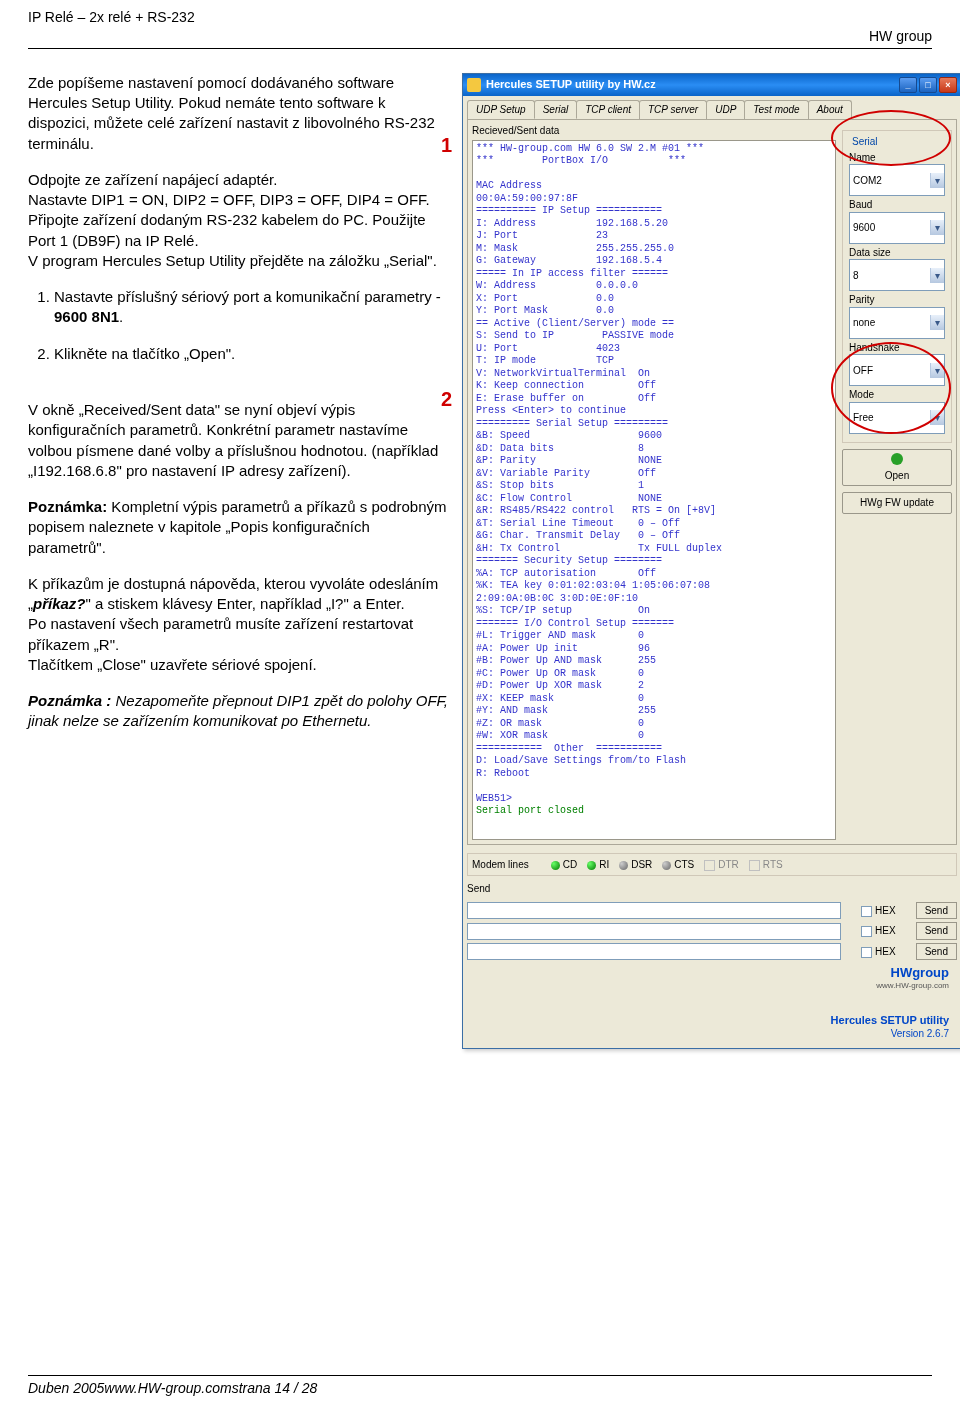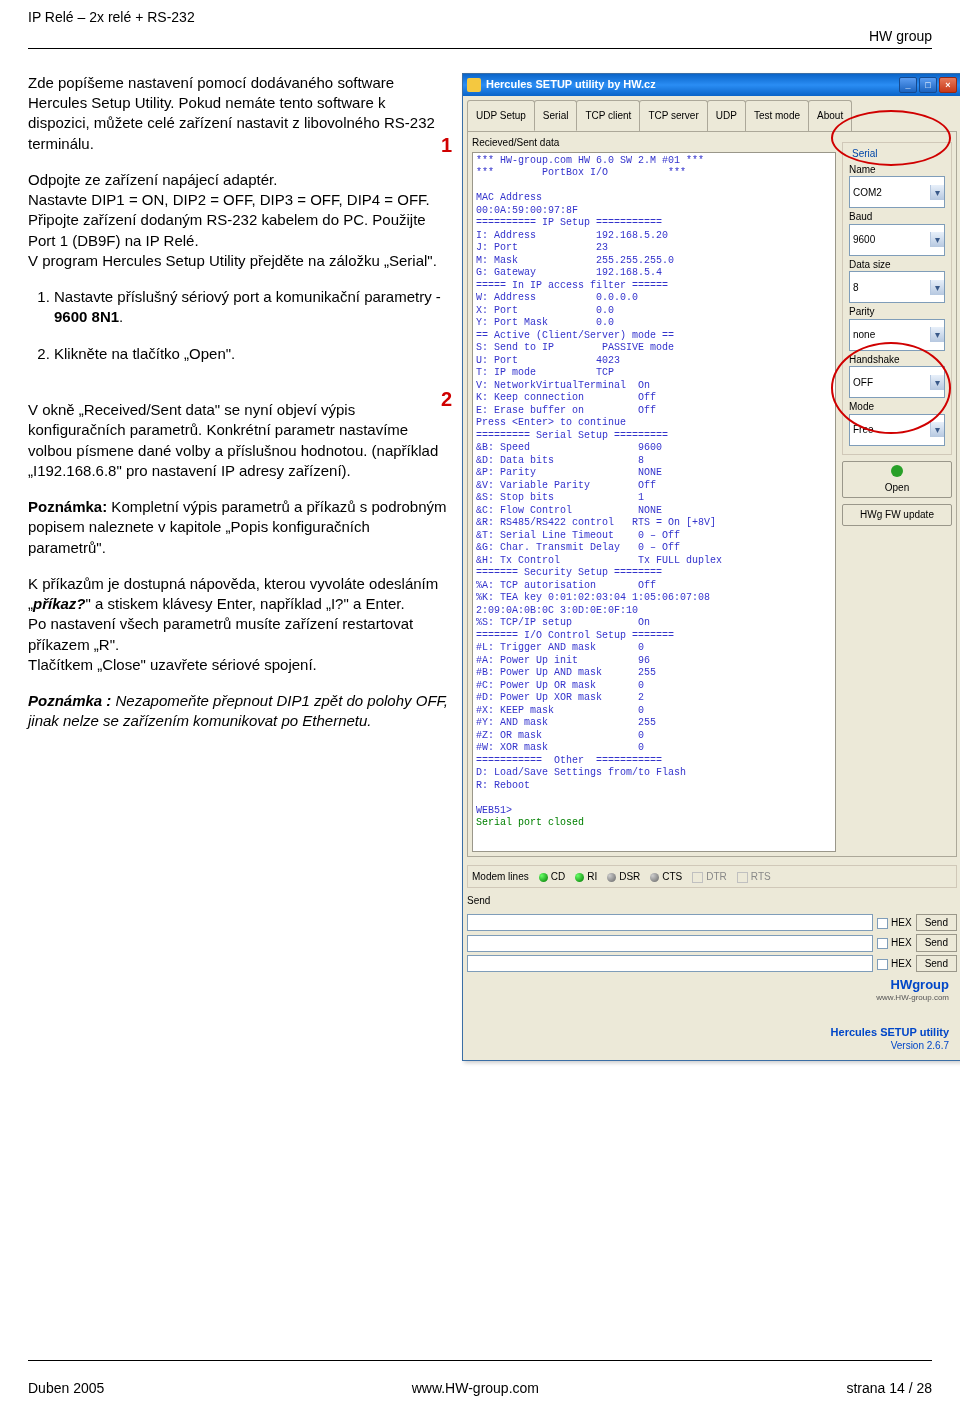--- a/index.html
+++ b/index.html
@@ -53,24 +53,25 @@
   }
   ol.steps li {
     margin-bottom: 16px;
   }
   .footer-row {
     position: absolute;
     bottom: 12px;
     left: 28px;
     right: 28px;
     display: flex;
-    justify-content: space-between;
+    justify-content: flex-start;
     border-top: 1px solid #000;
-    padding-top: 18px;
+    padding-top: 3px;
     font-size: 14px;
+    font-style: italic;
   }
 
   
   .hercules {
     width: 500px;
     font-family: Tahoma, Verdana, sans-serif;
     font-size: 10px;
     border: 1px solid #3a6ea5;
     background: #ece9d8;
     box-shadow: 2px 2px 4px rgba(0,0,0,0.2);
@@ -100,27 +101,28 @@
   .titlebar .win-btn.close { background: linear-gradient(to bottom, #e77a5a, #c83818); border-color: #9a2810; }
   .title-icon {
     width: 14px; height: 14px; background: #f4c840; border-radius: 2px; margin-right: 5px;
   }
   .tabs {
     display: flex;
     padding: 4px 4px 0 4px;
     gap: 0;
   }
   .tab {
-    padding: 8px 8px;
+    padding: 2px 8px;
     border: 1px solid #aca899;
     border-bottom: none;
     background: #ece9d8;
     border-radius: 3px 3px 0 0;
     margin-right: -1px;
     color: #000;
+    font-style: italic;
   }
   .tab.active {
     background: #ece9d8;
     border-bottom: 1px solid #ece9d8;
     position: relative;
     z-index: 2;
     font-weight: normal;
   }
   .tab-body {
     display: flex;
@@ -227,21 +229,21 @@
     border: 1px solid #7f9db9;
     background: #fff;
     margin-right: 3px;
     vertical-align: middle;
   }
   .chk.dis { background: #ece9d8; border-color: #c0c0c0; }
   .send-rows { margin-top: 6px; }
   .send-row {
     display: flex;
     align-items: center;
-    gap: 4px;
+    gap: 20px;
     margin-bottom: 3px;
   }
   .send-input {
     flex: 1;
     height: 17px;
     border: 1px solid #7f9db9;
     background: #fff;
   }
   .bottom-brand {
     display: flex;
@@ -457,21 +459,21 @@
               <span>Open</span>
             </div>
             <div class="btn">
               <span>HWg FW update</span>
             </div>
           </div>
         </div>
 
         <div class="footer-box">
           <div class="modem-row">
-            <span style="margin-right:0;">Modem lines</span>
+            <span style="margin-right:12px;">Modem lines</span>
             <span><span class="led"></span><span>CD</span></span>
             <span><span class="led"></span><span>RI</span></span>
             <span><span class="led off"></span><span>DSR</span></span>
             <span><span class="led off"></span><span>CTS</span></span>
             <span style="color:#888;"><span class="chk dis"></span><span>DTR</span></span>
             <span style="color:#888;"><span class="chk dis"></span><span>RTS</span></span>
           </div>
 
           <div style="font-size:10px; margin-top:6px;">Send</div>
           <div class="send-rows">

